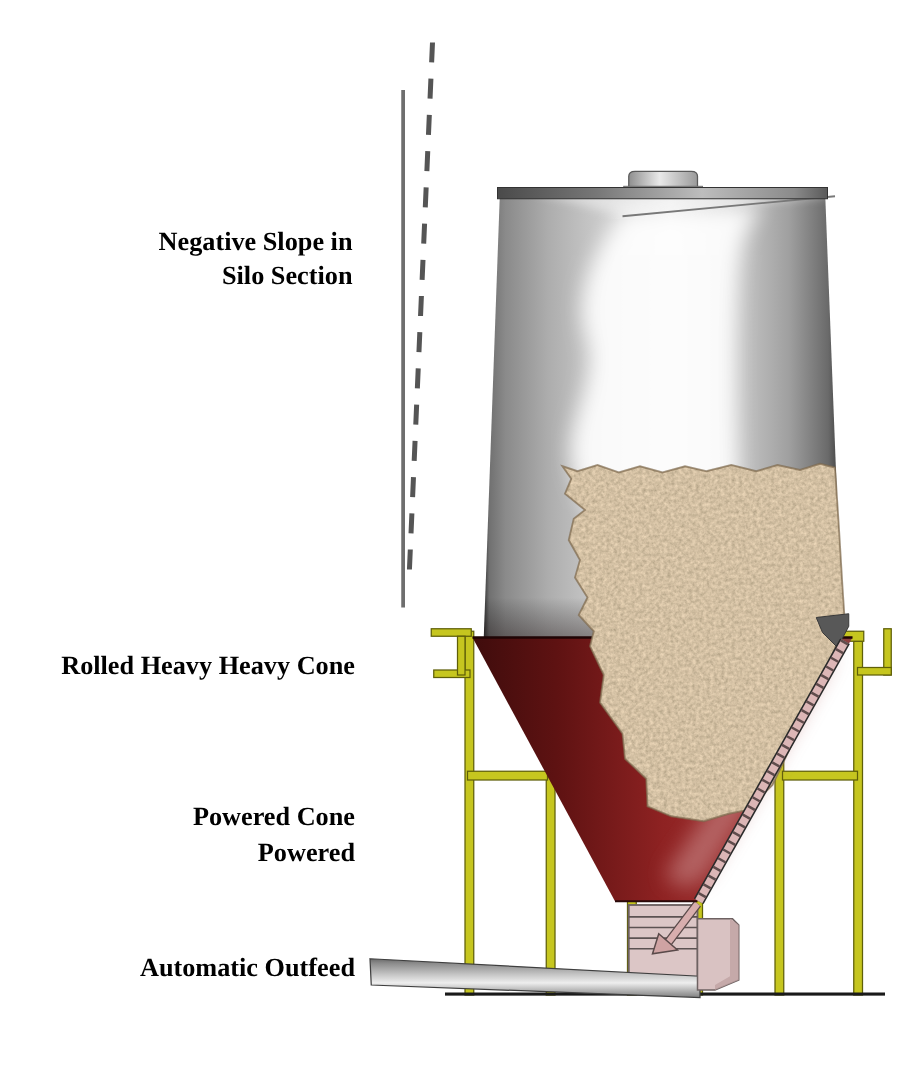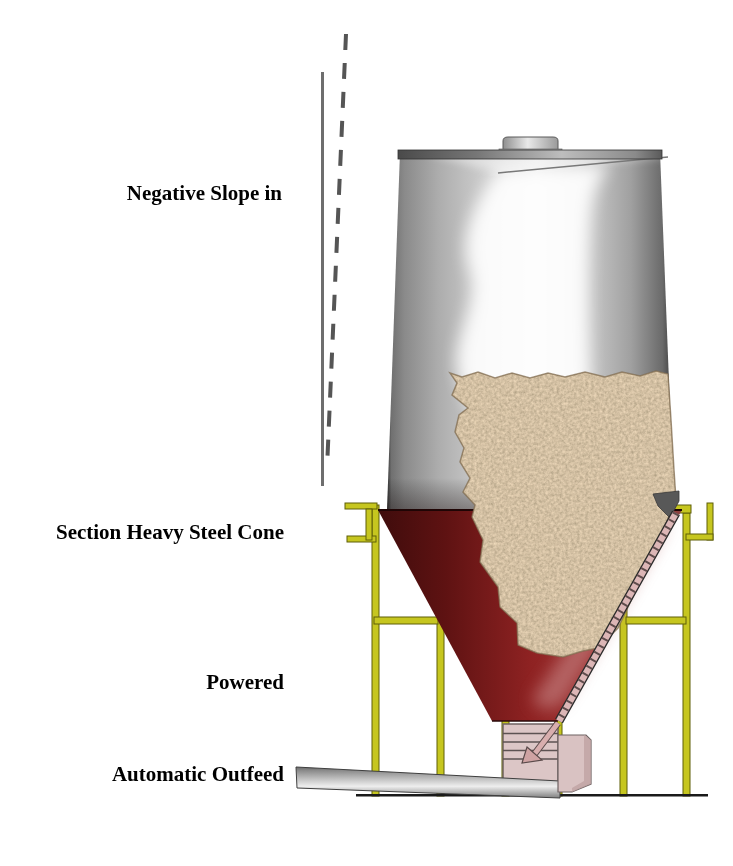--- a/index.html
+++ b/index.html
@@ -174,25 +174,26 @@
     <polygon points="653,494 679,491 679,501 670,518 658,506" fill="#585858" stroke="#3a3a3a" stroke-width="0.8"></polygon>
     <g>
       <line x1="676" y1="513" x2="559" y2="721" stroke="#2a2a2a" stroke-width="9"></line>
       <line x1="676" y1="513" x2="559" y2="721" stroke="#dcb6b6" stroke-width="6.5"></line>
       <line x1="676" y1="513" x2="559" y2="721" stroke="#4a3a3a" stroke-width="6.5" stroke-dasharray="2 6" opacity="0.85"></line>
     </g>
   </svg>
 
   <div class="lbl" id="lbl-negative-slope">
     <span>Negative Slope in</span><br>
+    <span>Silo Section</span>
   </div>
   <div class="lbl" id="lbl-steel-cone">
-    <span>Section Heavy Steel Cone</span>
+    <span>Rolled Heavy Heavy Cone</span>
   </div>
   <div class="lbl" id="lbl-cone-agitator">
-    <br>
+    <span>Powered Cone</span><br>
     <span>Powered</span>
   </div>
   <div class="lbl" id="lbl-automatic-outfeed">
     <span>Automatic Outfeed</span>
   </div>
 
 </div>
 
 </body></html>

